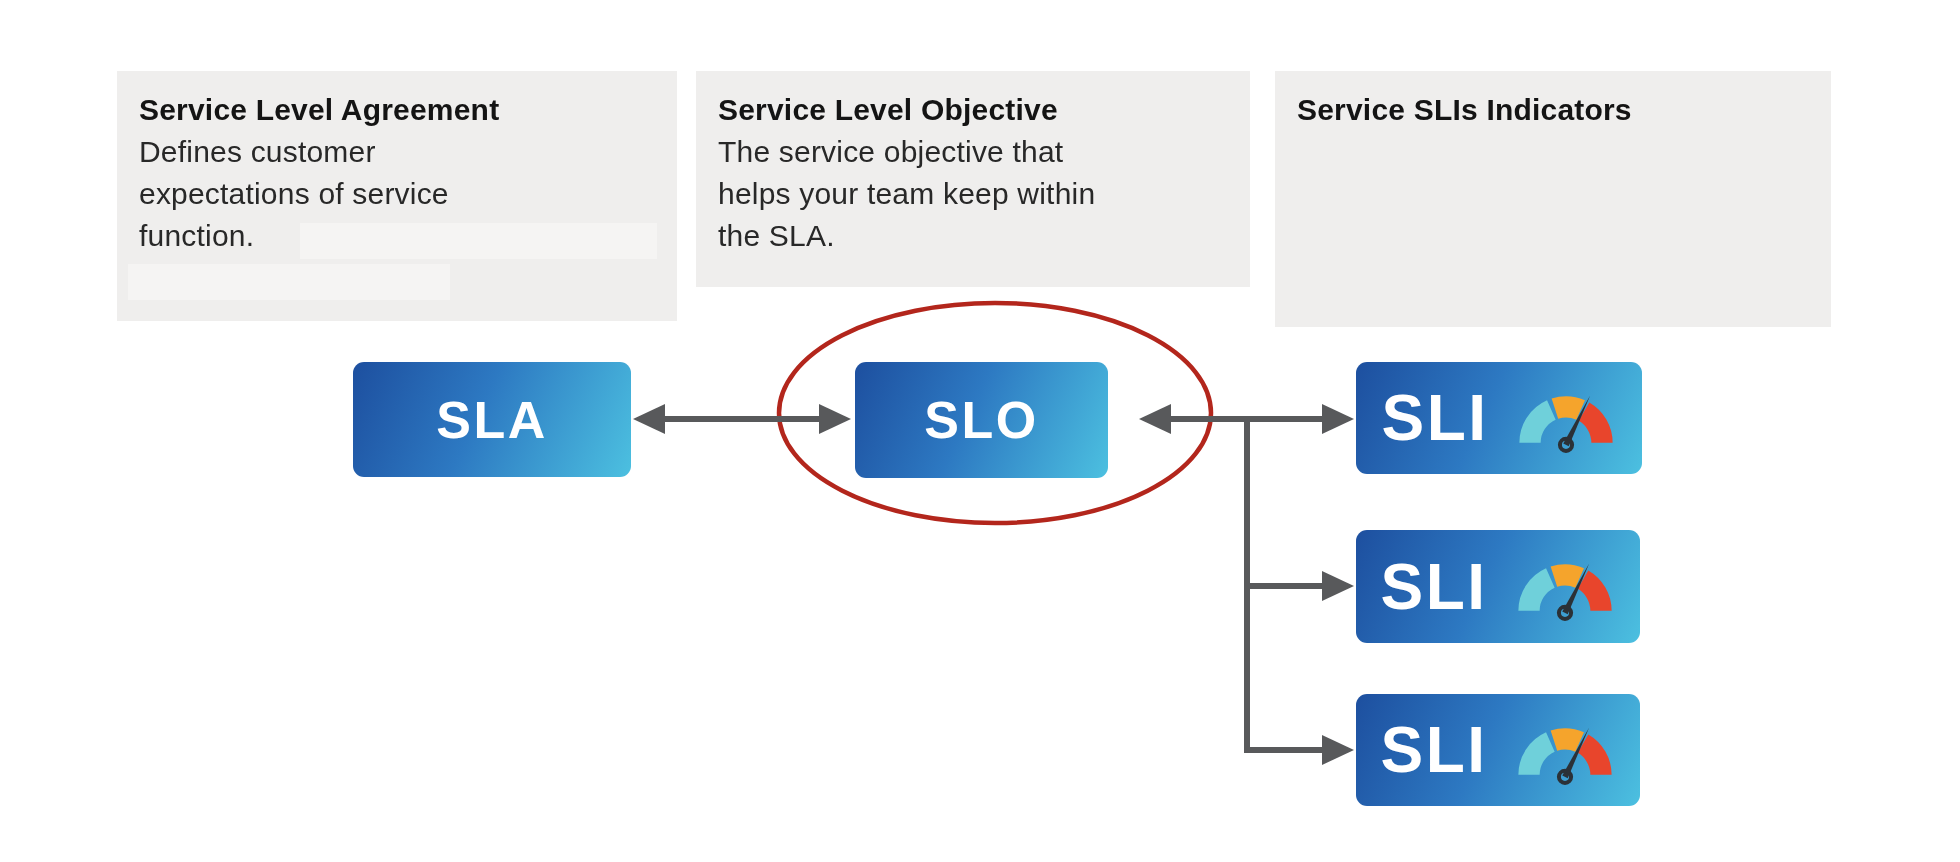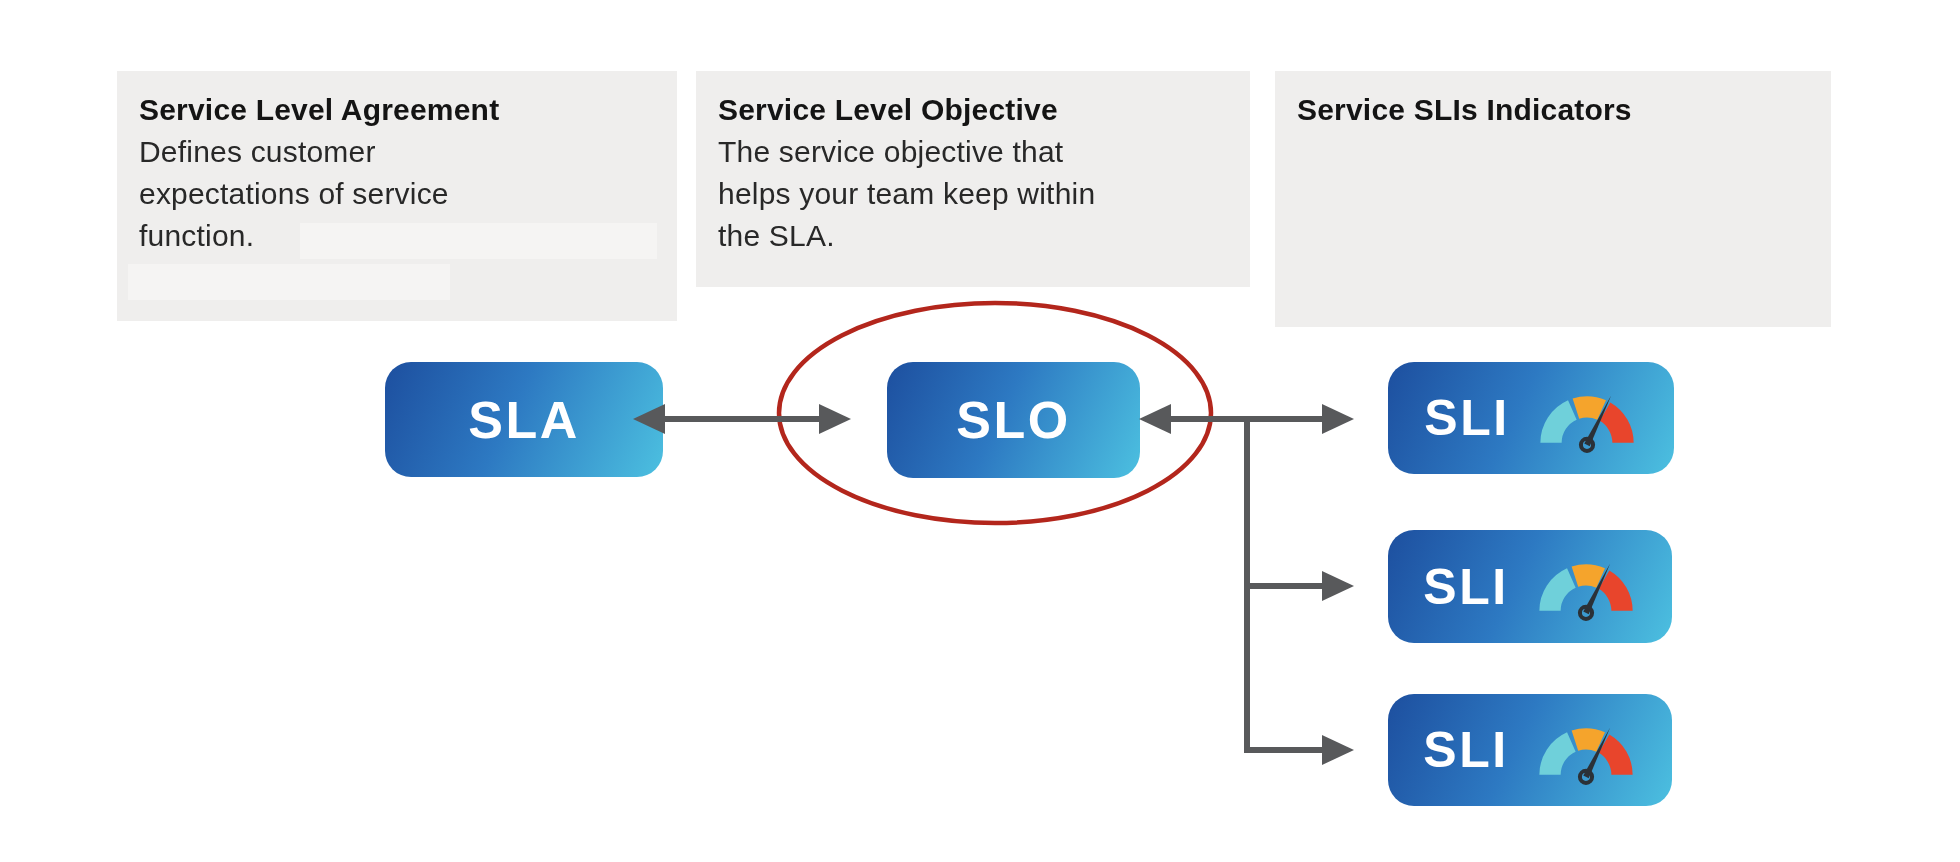--- a/index.html
+++ b/index.html
@@ -21,29 +21,28 @@
   .desc-title{
     font-size:30px;font-weight:bold;color:var(--title-color);line-height:42px;
     letter-spacing:.2px;
   }
   .desc-body{
     font-size:30px;color:var(--body-color);line-height:42px;white-space:pre-line;
     letter-spacing:.2px;
   }
   .redact{position:absolute;background:var(--redact-bg);}
   .node{
-    position:absolute;border-radius:26px;display:flex;align-items:center;justify-content:center;
+    position:absolute;border-radius:11px;display:flex;align-items:center;justify-content:center;
     background:linear-gradient(115deg,var(--node-grad-start) 0%,var(--node-grad-mid) 45%,var(--node-grad-end) 100%);
-    margin-left:32px;
   }
   .node-label{
     color:var(--node-text);font-weight:bold;font-size:52px;letter-spacing:2.5px;
   }
   .node.sli{gap:26px;}
-  .node.sli .node-label{font-size:50px;}
+  .node.sli .node-label{font-size:64px;}
   .gauge{width:102px;height:73px;display:block;}
   #overlay{position:absolute;left:0;top:0;pointer-events:none;}
   .arrow-line{stroke:var(--arrow-color);stroke-width:6;fill:none;}
   .arrow-head{fill:var(--arrow-color);stroke:none;}
   .hl-ellipse{fill:none;stroke:var(--ellipse-color);stroke-width:4.5;}
   .gauge-teal{fill:var(--gauge-teal);}
   .gauge-orange{fill:var(--gauge-orange);}
   .gauge-red{fill:var(--gauge-red);}
   .gauge-needle{fill:var(--gauge-needle);}
   .gauge-pivot{fill:none;stroke:var(--gauge-needle);stroke-width:4;}

